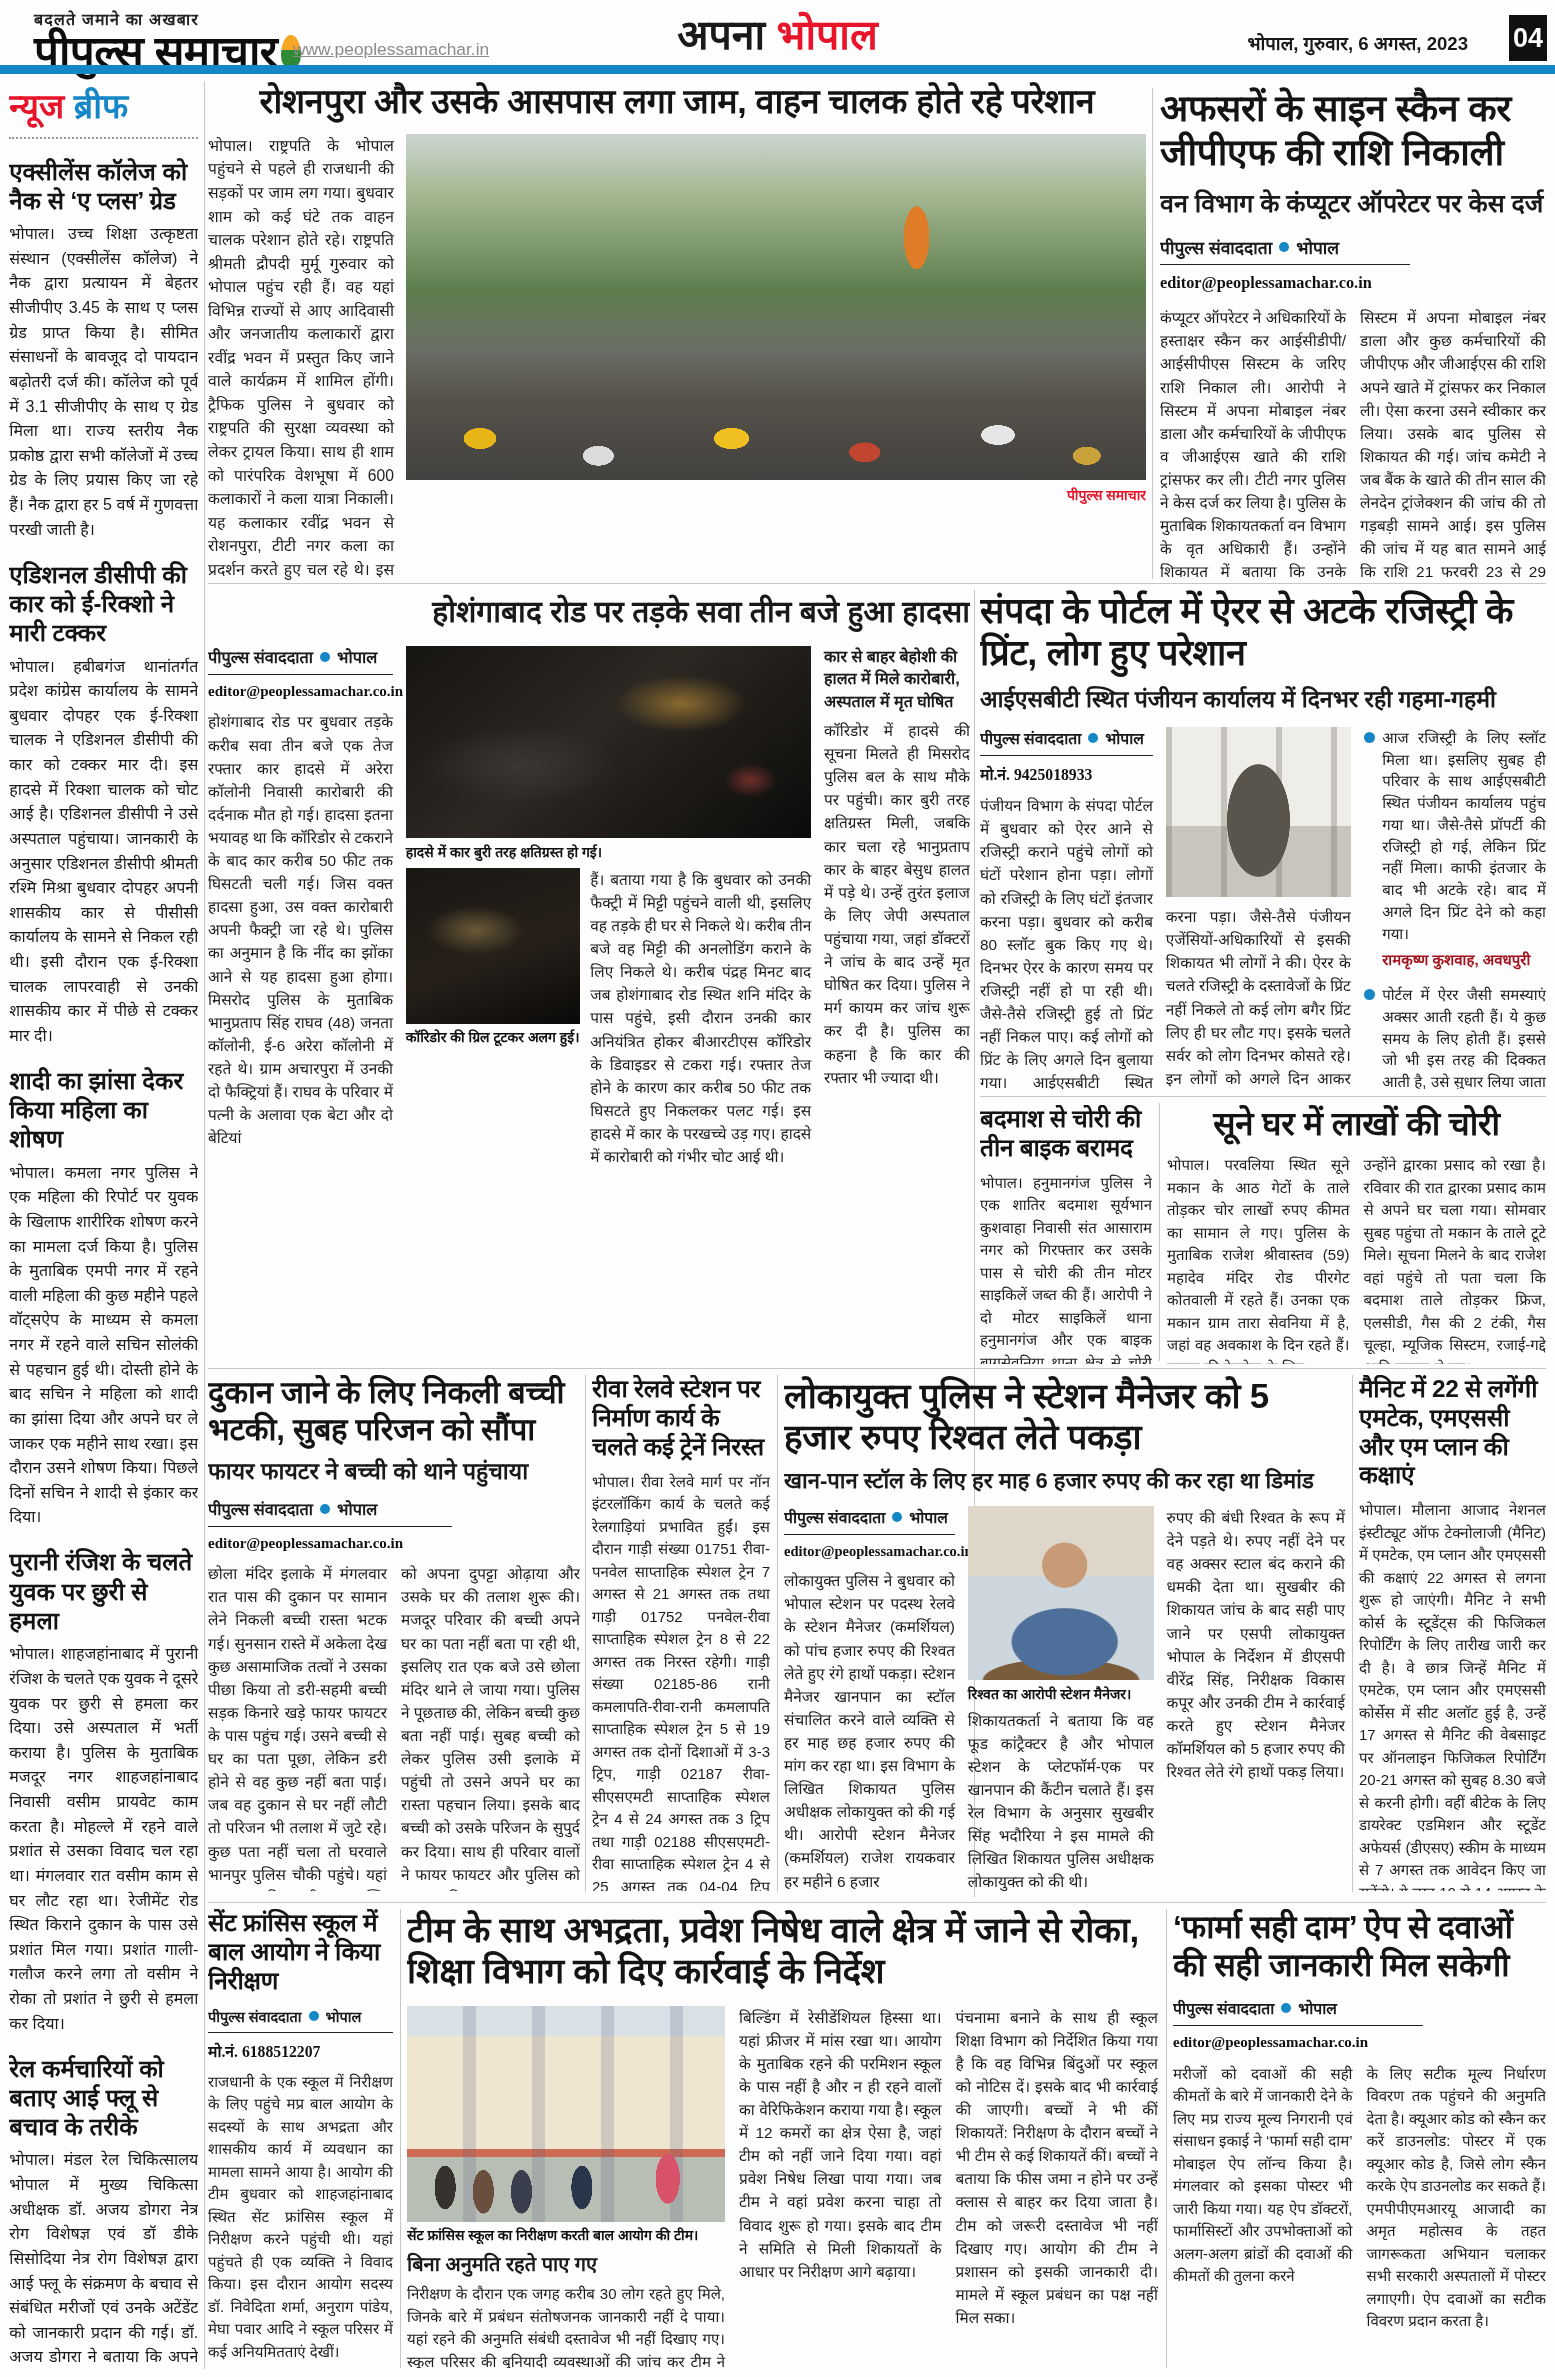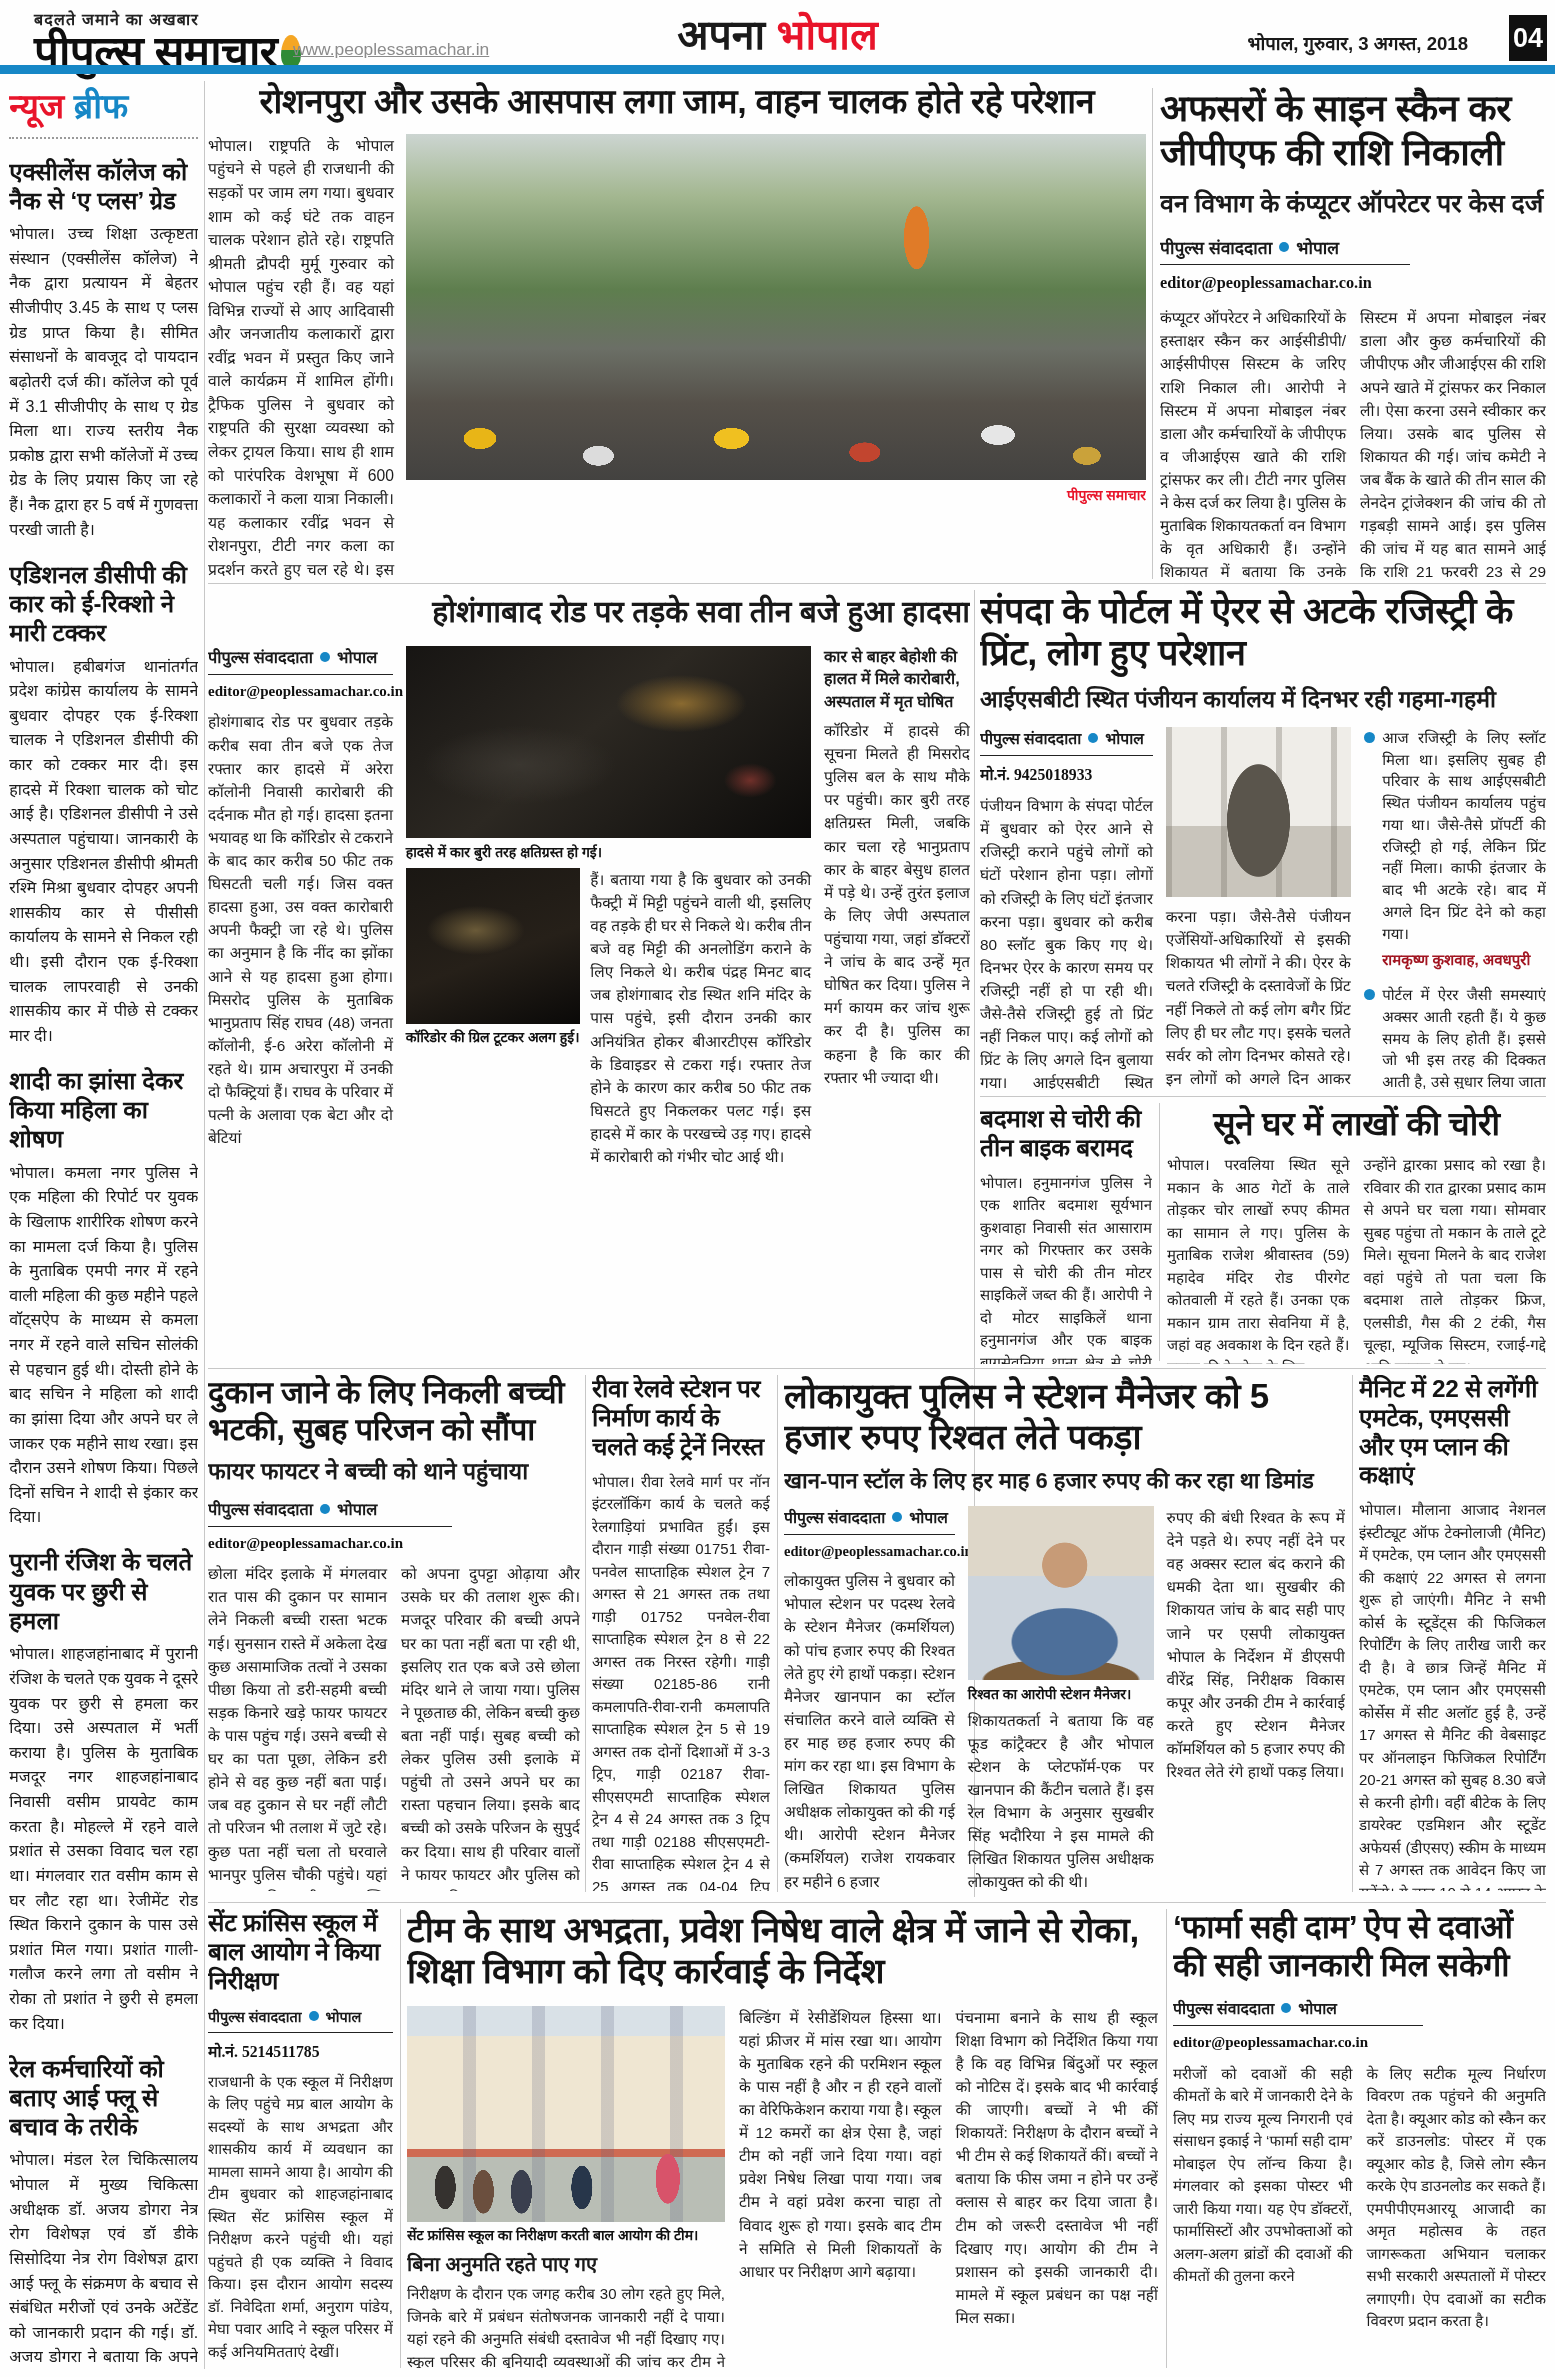--- a/index.html
+++ b/index.html
@@ -89,21 +89,21 @@
     <div class="tagline">बदलते जमाने का अखबार</div>
     <div class="logo">
         <span>पीपुल्स समाचार</span>
         <span class="leaf"></span>
       </div>
   </div>
   <div class="abs site" style="left:293px;top:39px;text-decoration:underline;">www.peoplessamachar.in</div>
   <div class="abs edition" style="left:50%;top:15px;transform:translateX(-50%);white-space:nowrap;">
     <span>अपना </span><span class="red">भोपाल</span>
   </div>
-  <div class="abs dateline" style="right:87px;top:30px;">भोपाल, गुरुवार, 3 अगस्त, 2018</div>
+  <div class="abs dateline" style="right:87px;top:30px;">भोपाल, गुरुवार, 6 अगस्त, 2023</div>
   <div class="abs pagenum" style="right:8.1px;top:15px;">04</div>
   <div class="abs bluebar" style="left:0;top:65px;width:1555px;height:9.3px;"></div>
 
   <div class="abs vline" style="left:204px;top:81px;height:2288px;"></div>
   <div class="abs vline" style="left:1152px;top:88px;height:491px;"></div>
   <div class="abs vline" style="left:974px;top:590px;height:1307px;"></div>
   <div class="abs hline" style="left:208px;top:583px;width:1338px;"></div>
   <div class="abs hline" style="left:980px;top:1096px;width:566px;"></div>
   <div class="abs vline" style="left:1159px;top:1103px;height:258px;"></div>
   <div class="abs hline" style="left:208px;top:1368px;width:1338px;"></div>
@@ -294,21 +294,21 @@
     <div class="body" style="margin-top:9.3px;font-size:15px;">भोपाल। मौलाना आजाद नेशनल इंस्टीट्यूट ऑफ टेक्नोलाजी (मैनिट) में एमटेक, एम प्लान और एमएससी की कक्षाएं 22 अगस्त से लगना शुरू हो जाएंगी। मैनिट ने सभी कोर्स के स्टूडेंट्स की फिजिकल रिपोर्टिंग के लिए तारीख जारी कर दी है। वे छात्र जिन्हें मैनिट में एमटेक, एम प्लान और एमएससी कोर्सेस में सीट अलॉट हुई है, उन्हें 17 अगस्त से मैनिट की वेबसाइट पर ऑनलाइन फिजिकल रिपोर्टिंग 20-21 अगस्त को सुबह 8.30 बजे से करनी होगी। वहीं बीटेक के लिए डायरेक्ट एडमिशन और स्टूडेंट अफेयर्स (डीएसए) स्कीम के माध्यम से 7 अगस्त तक आवेदन किए जा सकेंगे। ये छात्र 10 से 14 अगस्त के बीच फिजिकल रिपोर्टिंग कर सकेंगे।</div>
   </div>
 
   <div class="abs clip" style="left:208px;top:1909px;width:185px;height:459px;">
     <div class="hl" style="font-size:24.4px;">सेंट फ्रांसिस स्कूल में बाल आयोग ने किया निरीक्षण</div>
     <div class="byline" style="margin-top:10.5px;font-size:14.5px;">
       <span>पीपुल्स संवाददाता</span>
       <span class="bdot"></span>
       <span>भोपाल</span>
     </div>
-    <div class="phone">मो.नं. 5214511785</div>
+    <div class="phone">मो.नं. 6188512207</div>
     <div class="body" style="margin-top:9.3px;font-size:15px;">राजधानी के एक स्कूल में निरीक्षण के लिए पहुंचे मप्र बाल आयोग के सदस्यों के साथ अभद्रता और शासकीय कार्य में व्यवधान का मामला सामने आया है। आयोग की टीम बुधवार को शाहजहांनाबाद स्थित सेंट फ्रांसिस स्कूल में निरीक्षण करने पहुंची थी। यहां पहुंचते ही एक व्यक्ति ने विवाद किया। इस दौरान आयोग सदस्य डॉ. निवेदिता शर्मा, अनुराग पांडेय, मेघा पवार आदि ने स्कूल परिसर में कई अनियमितताएं देखीं।</div>
   </div>
 
   <div class="abs clip" style="left:407px;top:1909px;width:751px;height:459px;">
     <div class="hl" style="font-size:35px;">टीम के साथ अभद्रता, प्रवेश निषेध वाले क्षेत्र में जाने से रोका, शिक्षा विभाग को दिए कार्रवाई के निर्देश</div>
     <div style="display:flex;gap:14px;margin-top:14px;">
       <div style="width:318px;flex:0 0 auto;">
         <div class="photo ph-school" style="height:216px;"></div>
         <div class="caption">सेंट फ्रांसिस स्कूल का निरीक्षण करती बाल आयोग की टीम।</div>
         <div class="sub" style="font-size:20px;margin-top:8.1px;">बिना अनुमति रहते पाए गए</div>

